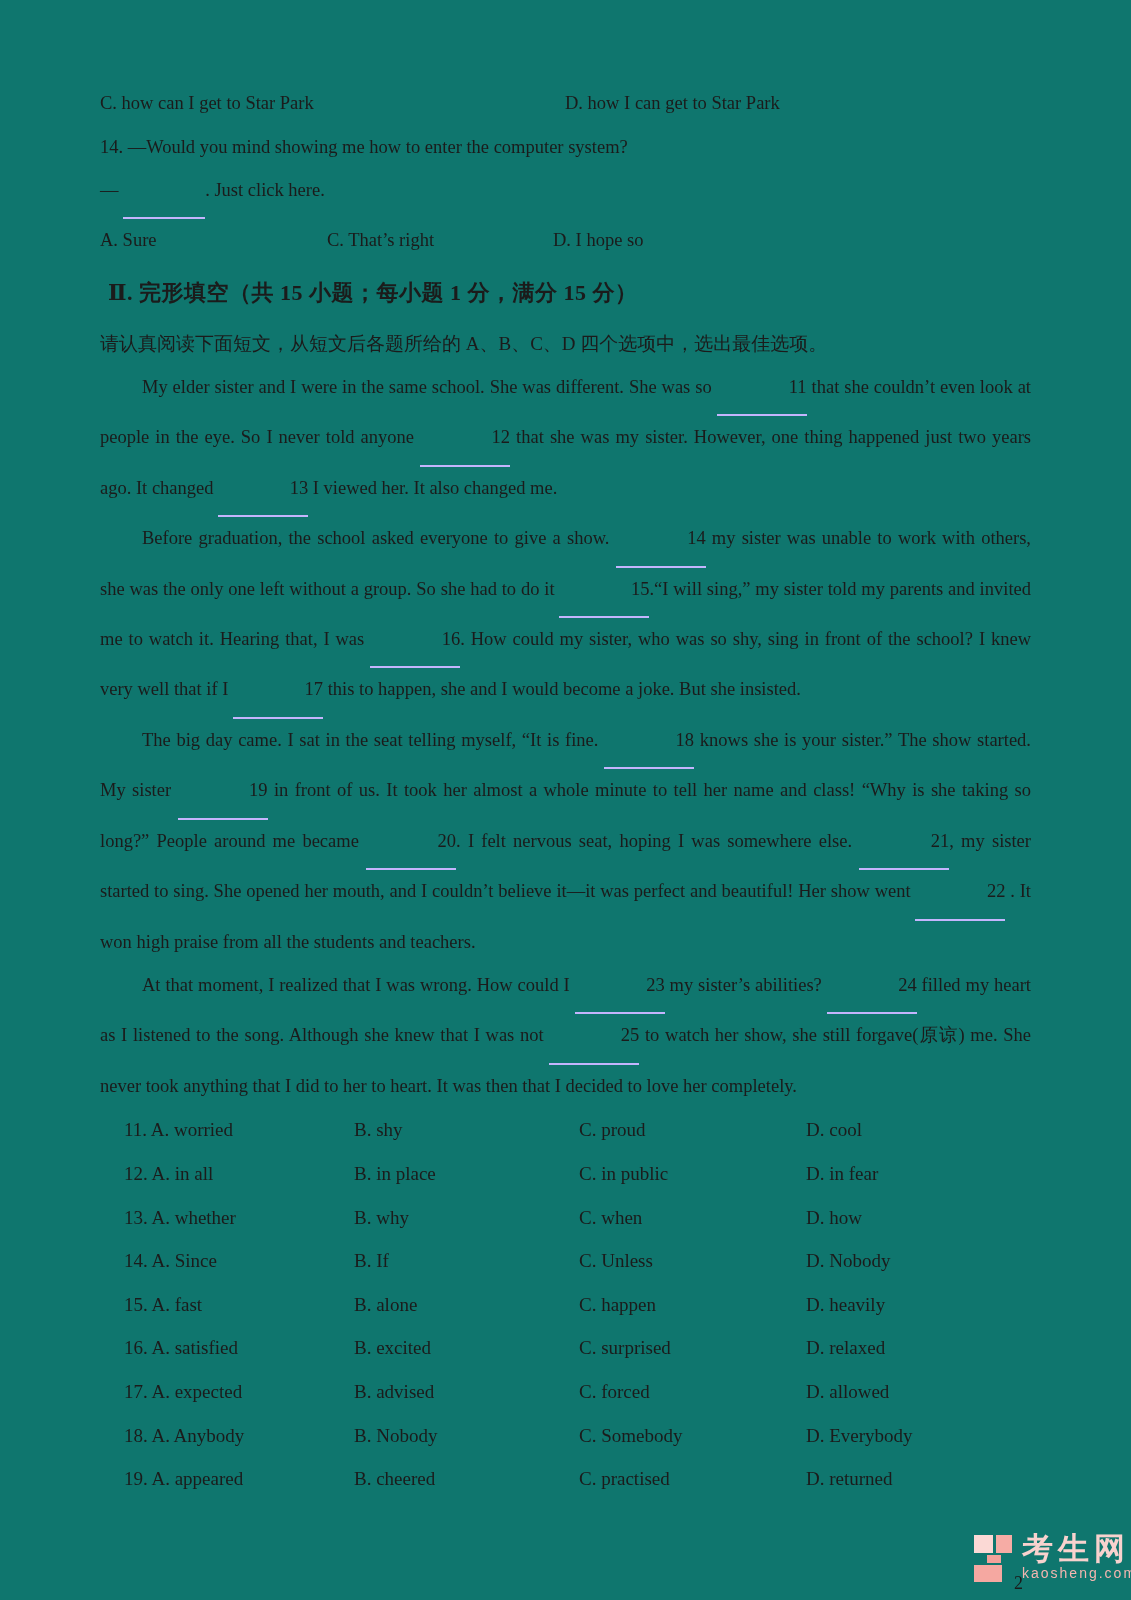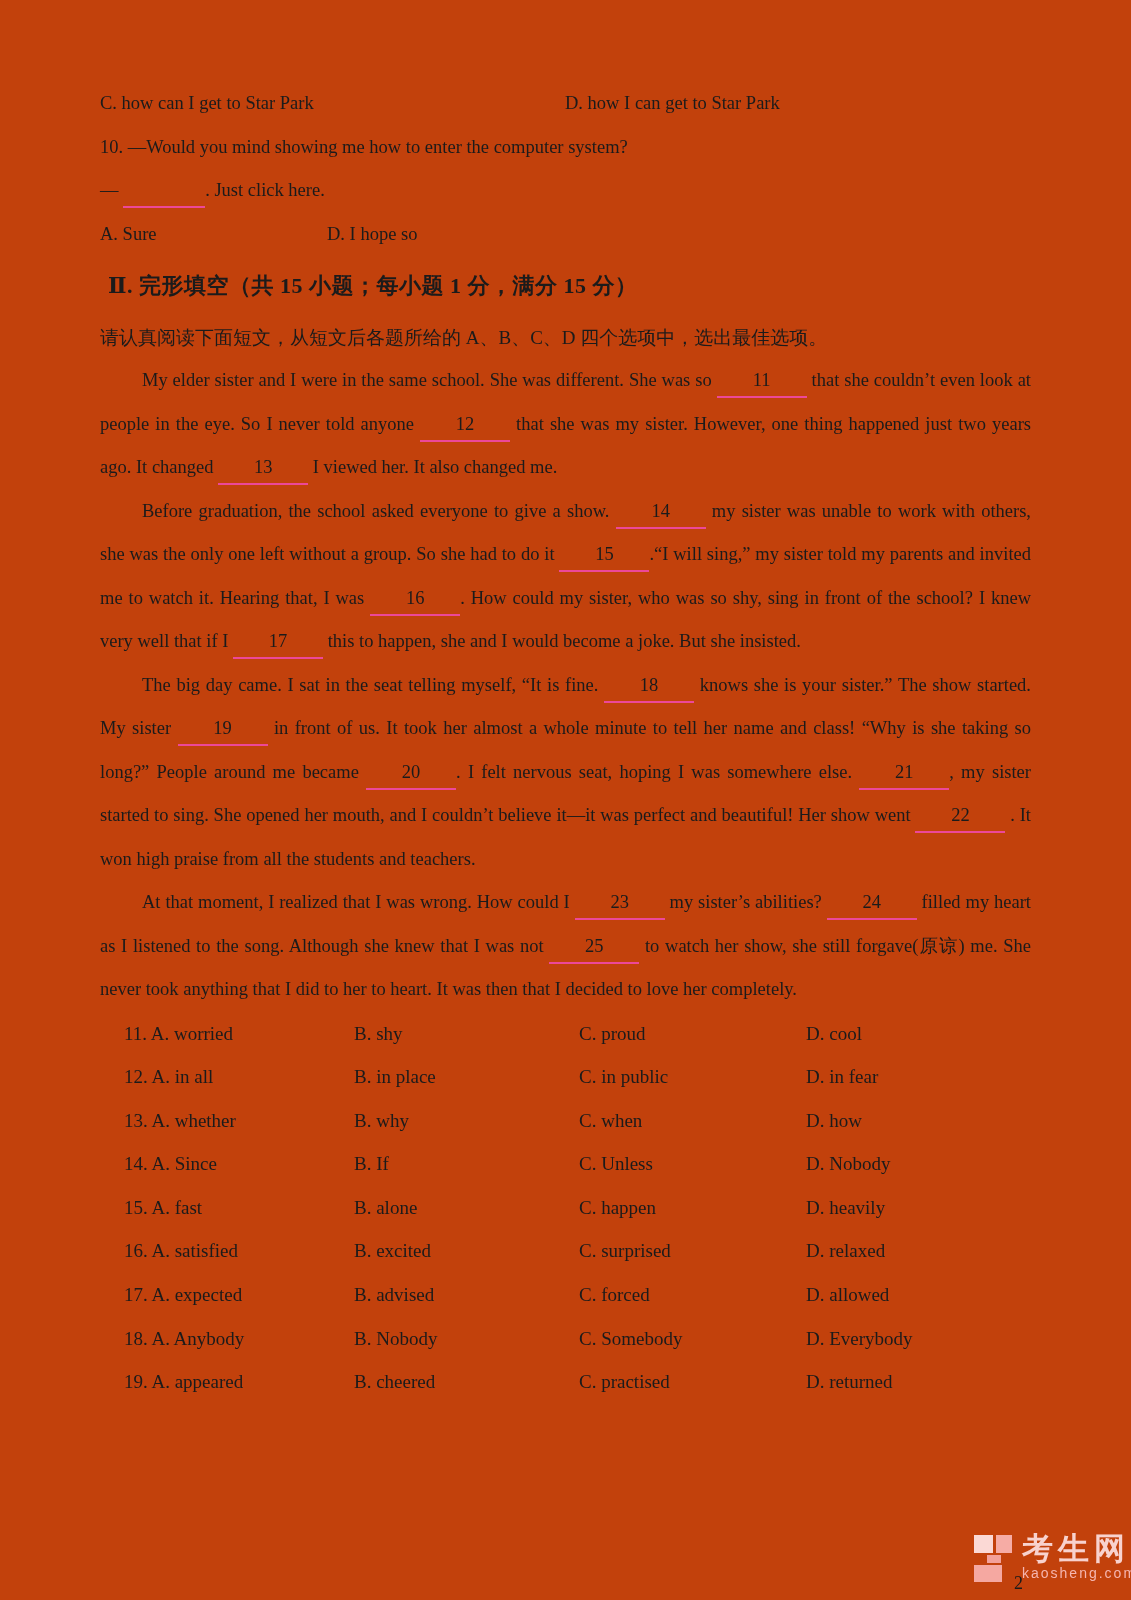--- a/index.html
+++ b/index.html
@@ -1,20 +1,20 @@
 <!DOCTYPE html>
 <html><head>
 <meta charset="utf-8">
 <style>
   html,body { margin:0; padding:0; background:#e8e8e8; }
   .page {
     position:relative;
     width:1131px; height:1600px;
     margin:0 auto;
-    background:#c2410c;
+    background:#0f766e;
     font-family:"Liberation Serif","DejaVu Serif",serif;
     color:#1b1b1b;
     overflow:hidden;
   }
   .content {
     position:absolute;
     left:100px; top:82px;
     width:931px;
     font-size:18.5px;
     line-height:43.5px;
@@ -35,24 +35,24 @@
   .instruction { line-height:43.5px; font-size:19px; }
   .passage p {
     margin:0; padding:0;
     text-align:justify;
     text-indent:42px;
     line-height:43.5px;
   }
   .blank {
     display:inline-block;
     width:90px;
-    text-align:center;
-    border-bottom:2px solid #ec4899;
+    text-align:right;
+    border-bottom:2px solid #c4b5fd;
     line-height:1.05;
-    padding-bottom:6px;
+    padding-bottom:17px;
     text-indent:0;
   }
   .blank-empty { width:82px; }
   .opt-row { display:flex; line-height:43.6px; font-size:19px;margin-left:24px; }
   .opt-cell { flex:0 0 auto; }
   .opt-cell:nth-child(1) { width:230px; }
   .opt-cell:nth-child(2) { width:225px; }
   .opt-cell:nth-child(3) { width:227px; }
   .opt-cell:nth-child(4) { flex:1 1 auto; }
 
@@ -83,26 +83,27 @@
 <body>
 
 <div class="page">
   <div class="content">
 
     <div class="row two-col">
       <span class="col-a">C. how can I get to Star Park</span>
       <span class="col-b">D. how I can get to Star Park</span>
     </div>
 
-    <div>10. —Would you mind showing me how to enter the computer system?</div>
+    <div>14. —Would you mind showing me how to enter the computer system?</div>
 
     <div>— <span class="blank blank-empty">&nbsp;</span>. Just click here.</div>
 
     <div class="row four-col">
       <span class="cell-1">A. Sure</span>
+      <span class="cell-3">C. That’s right</span>
       <span class="cell-4">D. I hope so</span>
     </div>
 
     <h2 class="section-title">Ⅱ. 完形填空（共 15 小题；每小题 1 分，满分 15 分）</h2>
 
     <div class="instruction">请认真阅读下面短文，从短文后各题所给的 A、B、C、D 四个选项中，选出最佳选项。</div>
 
     <div class="passage">
       <p>My elder sister and I were in the same school. She was different. She was so <span class="blank">11</span> that she couldn’t even look at people in the eye. So I never told anyone <span class="blank">12</span> that she was my sister. However, one thing happened just two years ago. It changed <span class="blank">13</span> I viewed her. It also changed me.</p>
       <p>Before graduation, the school asked everyone to give a show. <span class="blank">14</span> my sister was unable to work with others, she was the only one left without a group. So she had to do it <span class="blank">15</span>.“I will sing,” my sister told my parents and invited me to watch it. Hearing that, I was <span class="blank">16</span>. How could my sister, who was so shy, sing in front of the school? I knew very well that if I <span class="blank">17</span> this to happen, she and I would become a joke. But she insisted.</p>

